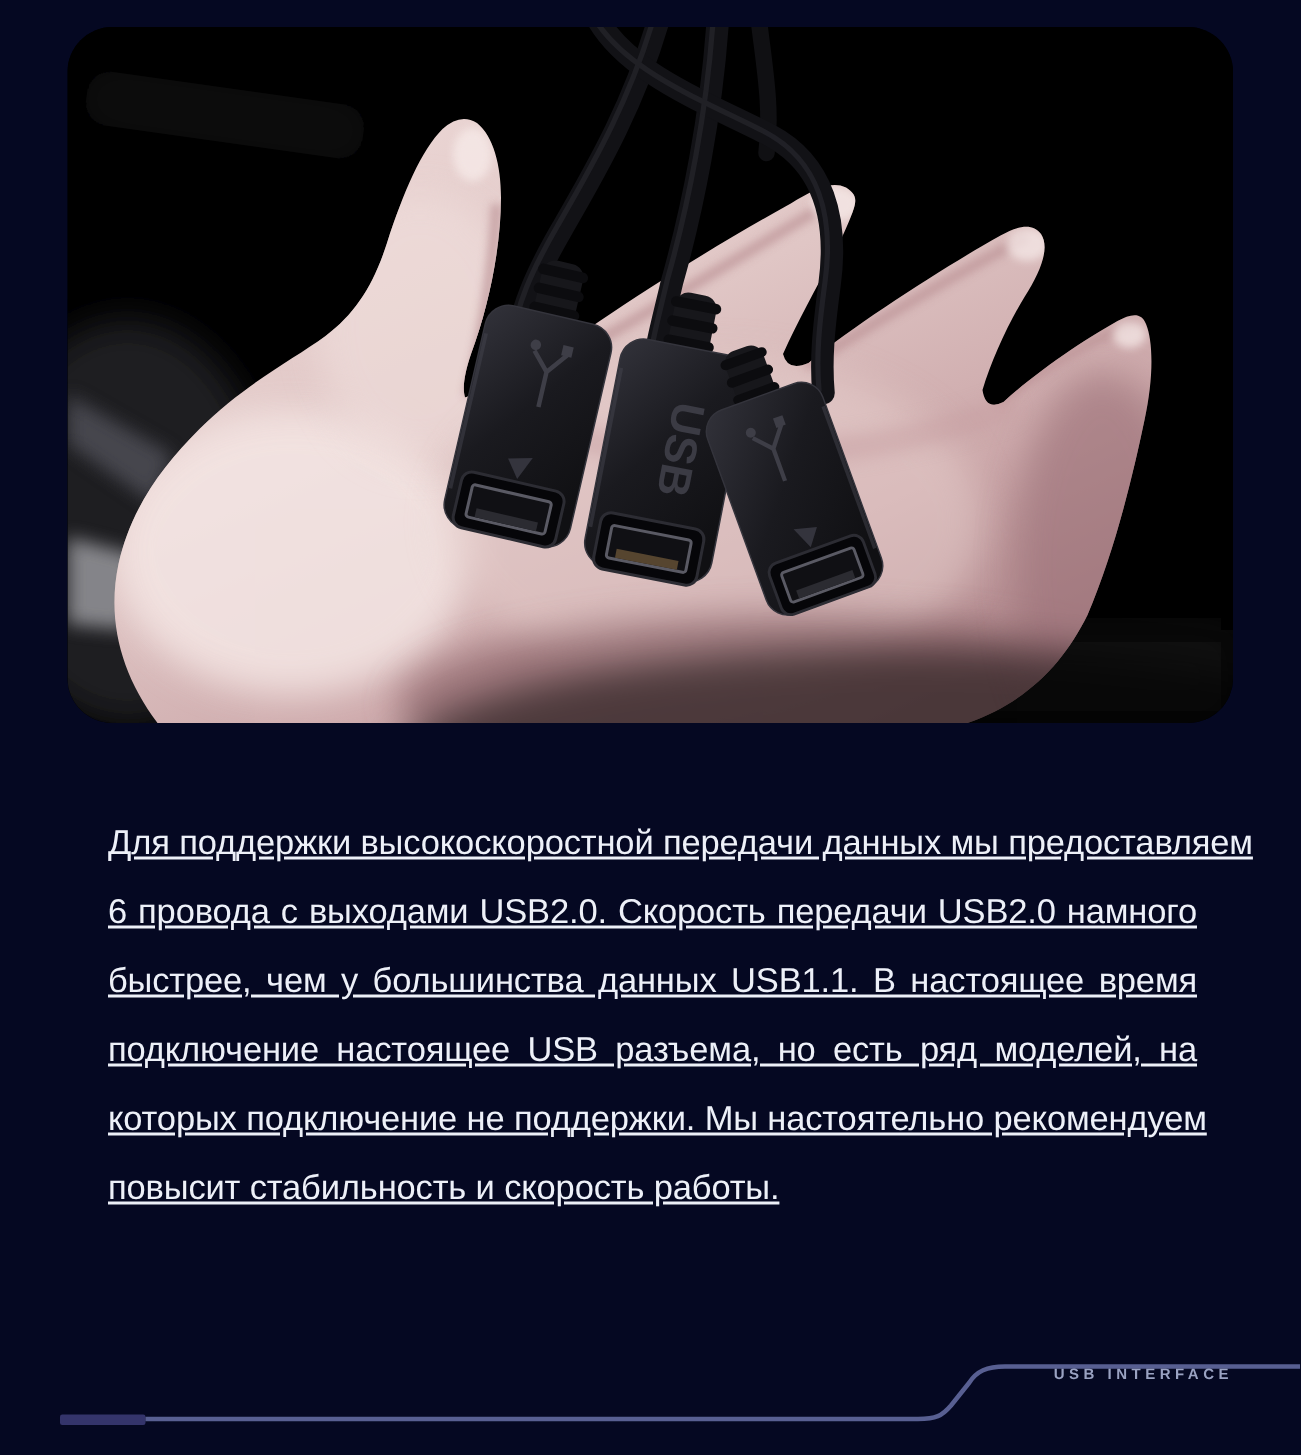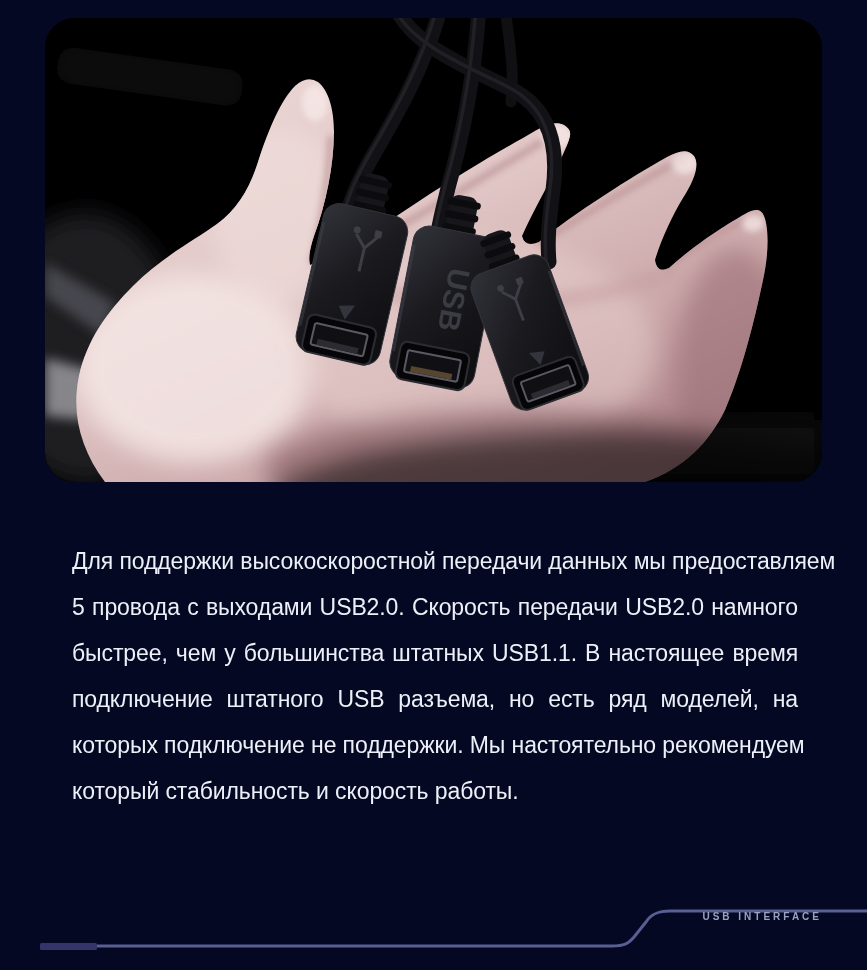--- a/index.html
+++ b/index.html
@@ -10,21 +10,21 @@
   html,body{background:var(--page-bg);}
   body{font-family:"Liberation Sans",sans-serif;}
   .page{position:relative;width:867px;height:970px;background:var(--page-bg);overflow:hidden;}
   .hero{
     position:absolute;left:45px;top:18px;width:777px;height:464px;
     border-radius:30px;overflow:hidden;background:var(--photo-bg);
   }
   .hero svg{display:block;width:100%;height:100%;}
   .body-text{
     position:absolute;left:72px;top:538px;width:726px;
-    color:var(--text-color);font-size:23px;line-height:46px;letter-spacing:-0.1px;
+    color:var(--text-color);font-size:23px;line-height:46px;letter-spacing:-0.1px;text-decoration:underline;
   }
   .body-text .line{
     width:100%;white-space:nowrap;
     text-align:justify;text-align-last:justify;
   }
   .body-text .line.last{text-align-last:left;}
   .footer-deco{position:absolute;left:0;top:900px;width:867px;height:70px;}
   .caption{
     position:absolute;right:45px;top:911px;
     color:var(--caption-color);font-size:10px;font-weight:bold;letter-spacing:3px;
@@ -176,25 +176,25 @@
         <rect x="-27" y="42" width="54" height="22" rx="2" fill="#101014" stroke="#5a5a64" stroke-width="2"></rect>
         <rect x="-21" y="57" width="42" height="6" fill="#2b2b31"></rect>
       </g>
 
       <ellipse cx="560" cy="492" rx="340" ry="78" fill="#000" opacity="0.5" filter="url(#b24)"></ellipse>
     </svg>
   </div>
 
   <div class="body-text">
     <div class="line">Для поддержки высокоскоростной передачи данных мы предоставляем</div>
-    <div class="line">5 провода с выходами USB2.0. Скорость передачи USB2.0 намного</div>
-    <div class="line">быстрее, чем у большинства штатных USB1.1. В настоящее время</div>
-    <div class="line">подключение штатного USB разъема, но есть ряд моделей, на</div>
+    <div class="line">6 провода с выходами USB2.0. Скорость передачи USB2.0 намного</div>
+    <div class="line">быстрее, чем у большинства данных USB1.1. В настоящее время</div>
+    <div class="line">подключение настоящее USB разъема, но есть ряд моделей, на</div>
     <div class="line">которых подключение не поддержки. Мы настоятельно рекомендуем</div>
-    <div class="line last">который стабильность и скорость работы.</div>
+    <div class="line last">повысит стабильность и скорость работы.</div>
   </div>
 
   <svg class="footer-deco" viewBox="0 0 867 70">
     <rect x="40" y="43" width="57" height="7" rx="1.5" fill="var(--accent-bar)"></rect>
     <path d="M 97,46 H 612 C 624,46 628,44 634,37 L 646,22 C 651,14 658,11 670,11 H 867" fill="none" stroke="var(--accent-line)" stroke-width="3" stroke-linejoin="round"></path>
   </svg>
   <div class="caption">USB INTERFACE</div>
 
 </div>
 

